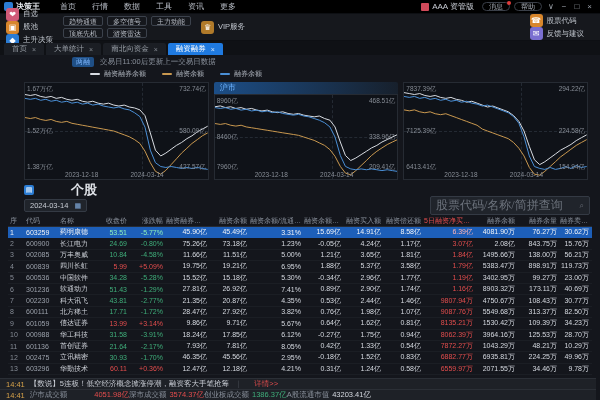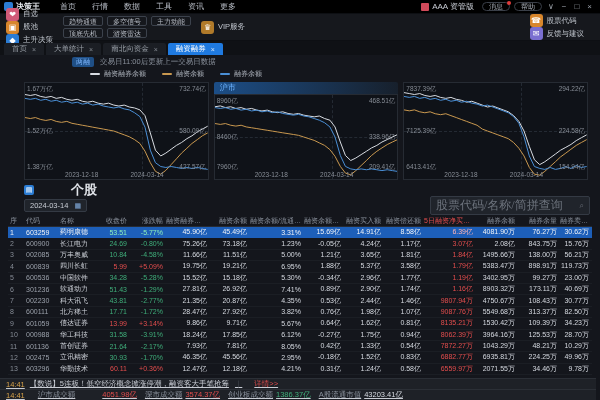--- a/index.html
+++ b/index.html
@@ -68,27 +68,27 @@
     height:11.4px; align-items:center; border-bottom:1px solid #1b1e24; white-space:nowrap; }
   .trow.head { color:#8a919c; border-bottom:1px solid #262b33; height:12px; }
   .c { overflow:hidden; text-overflow:ellipsis; padding-right:3px; text-align:right; }
   .c.l { text-align:left; padding-left:2px; }
   .seq { color:#868c96; } .code { color:#9aa0aa; } .name { color:#cfd3da; }
   .val { color:#d5d9e0; }
   .up { color:#e34d4d; } .down { color:#3fae7a; } .redcol { color:#e34d4d; }
   .trow.sel { background:#1d5fb9; border-bottom:1px solid #1d5fb9; }
   .trow.sel .seq,.trow.sel .code,.trow.sel .name,.trow.sel .val { color:#f0f3f7; }
   .trow.sel .down { color:#8ef0bb; } .trow.sel .up,.trow.sel .redcol { color:#ffb3b3; }
-  .statusbars { position:absolute; bottom:0; left:0; right:4px;text-decoration:underline; }
+  .statusbars { position:absolute; bottom:0; left:0; right:4px; }
   .ticker { height:11px; background:#1e2127; border-top:1px solid #2b2f36; display:flex;
     align-items:center; font-size:7.5px; padding:0 6px; white-space:nowrap; overflow:hidden; }
   .ticker .time { color:#d7a34a; margin-right:5px; }
   .ticker .sep { color:#4a4f58; margin:0 6px; }
   .ticker .link { color:#e34d4d; margin-left:6px; }
-  .seg-label { color:#8a919c; margin-left:8px; margin-right:3px; }
+  .seg-label { color:#8a919c; margin-left:0; margin-right:3px; }
 </style>
 </head>
 <body>
 
 <div class="titlebar">
   <span class="app-logo"></span>
   <span class="app-name">决策王</span>
   <span id="menus"><span class="menu-item">首页</span><span class="menu-item">行情</span><span class="menu-item">数据</span><span class="menu-item">工具</span><span class="menu-item">资讯</span><span class="menu-item">更多</span></span>
   <span class="tb-spacer"></span>
   <span class="acct">

